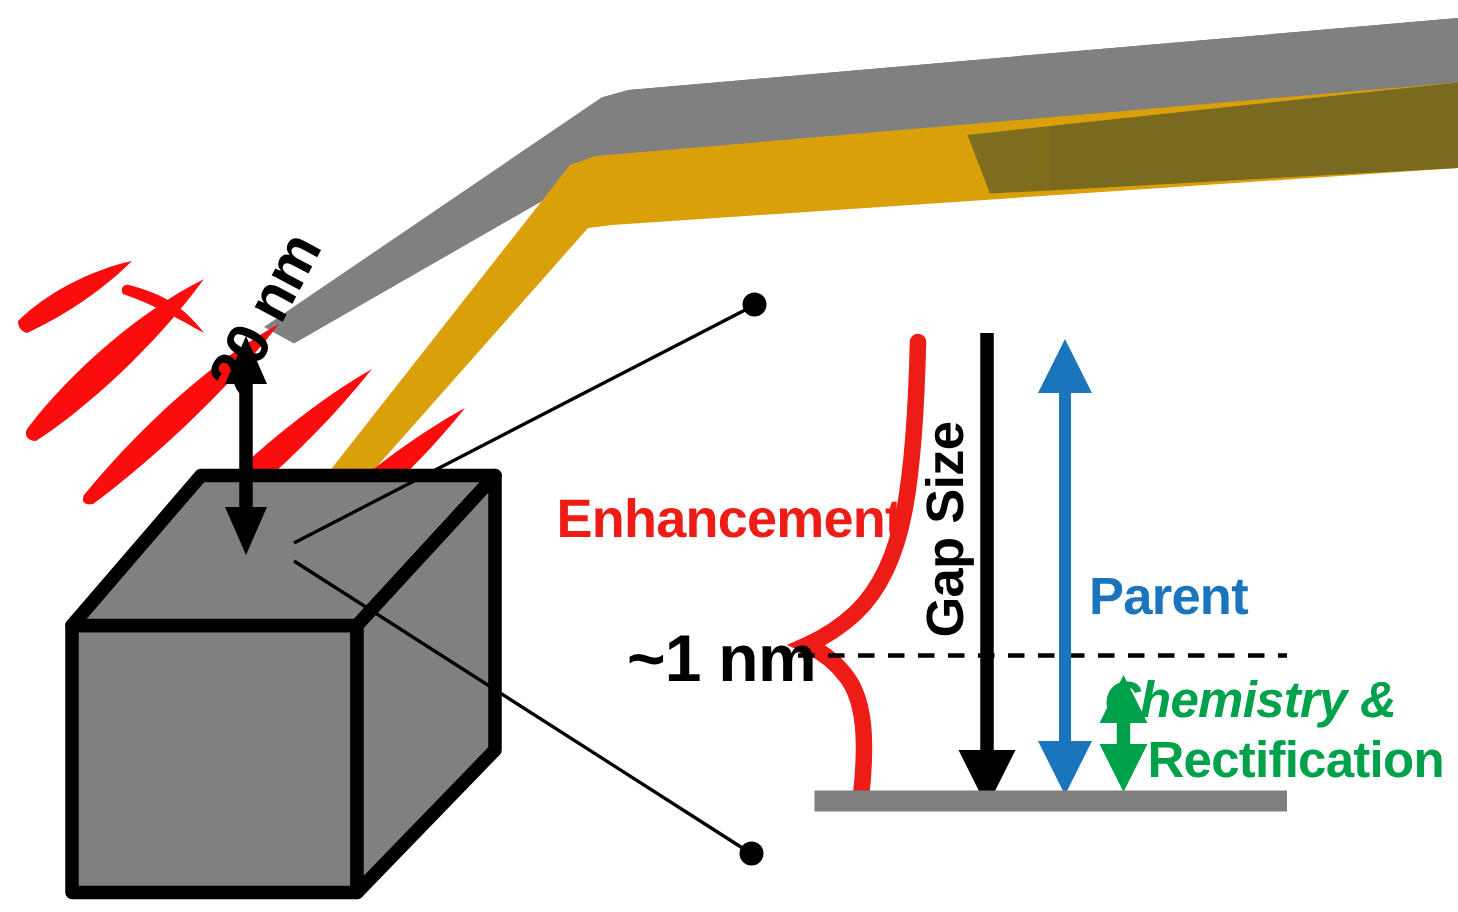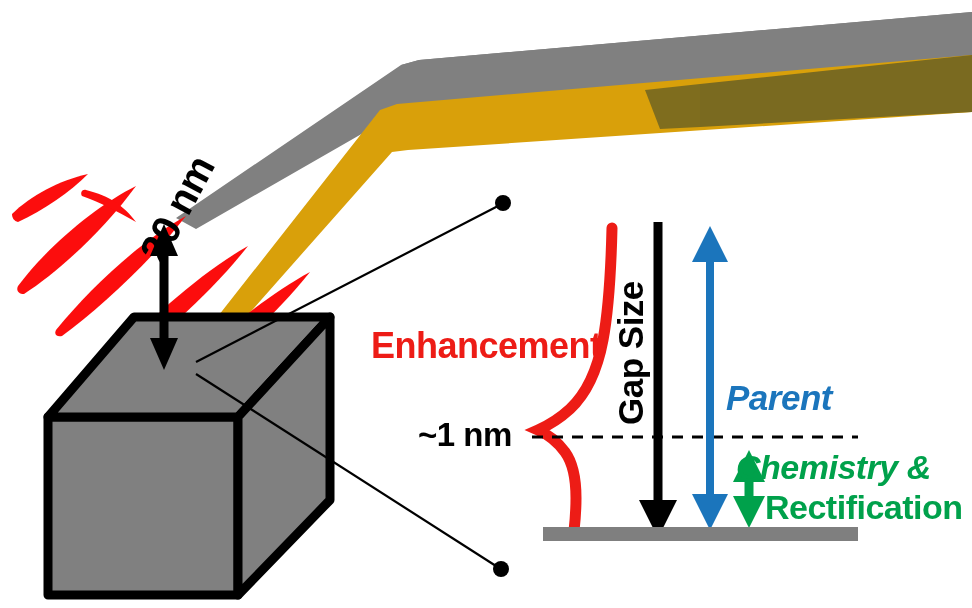--- a/index.html
+++ b/index.html
@@ -42,37 +42,36 @@
   }
   #lbl-enhancement {
     left: 371px;
     top: 328px;
     font-size: 36px;
     color: #ED1C16;
   }
   #lbl-1nm {
     left: 418px;
     top: 418px;
-    font-size: 33px;
+    font-size: 44px;
     color: #000000;
   }
   #lbl-gapsize {
     left: 648px;
     top: 390px;
     font-size: 35px;
     color: #000000;
     transform: rotate(-90deg);
     transform-origin: 0 100%;
   }
   #lbl-parent {
     left: 726px;
     top: 380px;
     font-size: 35px;
     color: #1B75BC;
-    font-style: italic;
   }
   #lbl-chem {
     left: 736px;
     top: 450px;
     font-size: 34px;
     color: #00A14B;
     font-style: italic;
   }
   #lbl-rect {
     left: 765px;

